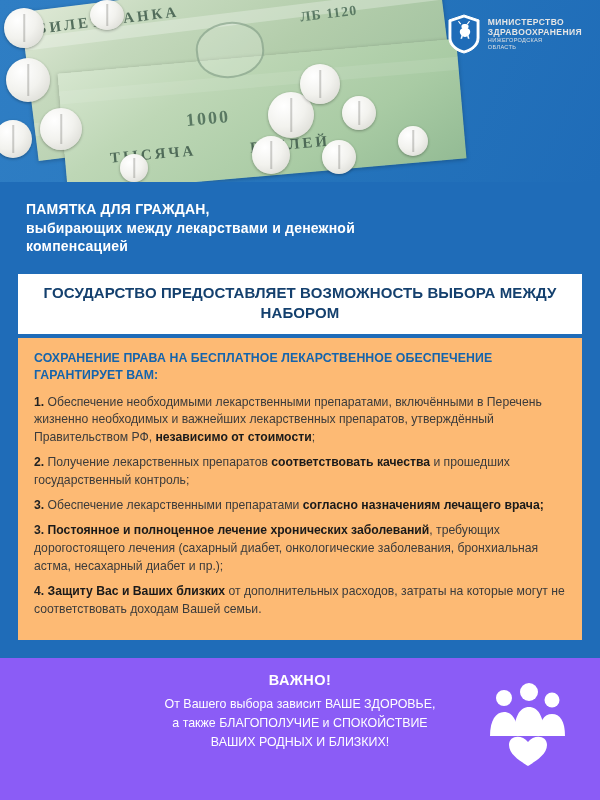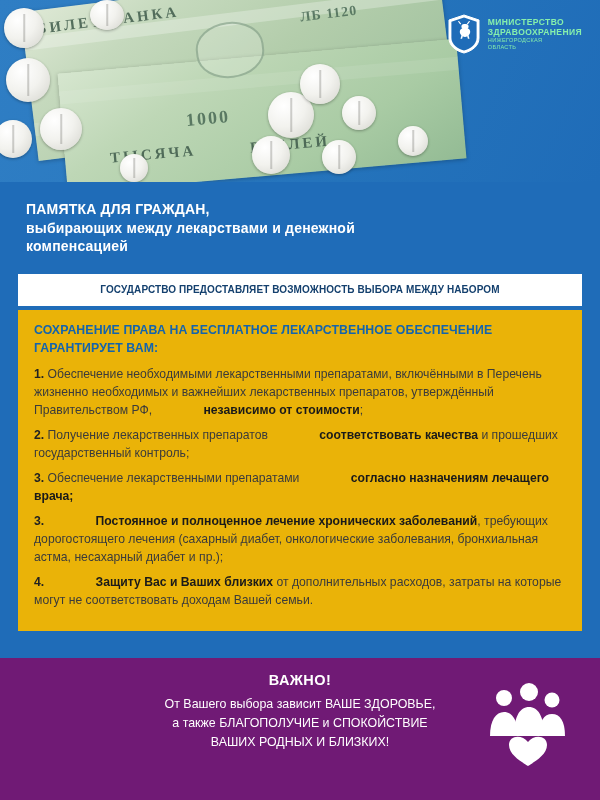--- a/index.html
+++ b/index.html
@@ -140,21 +140,21 @@
     display: flex;
     align-items: center;
     gap: 7px;
     z-index: 5;
   }
   .logo-mark {
     width: 34px; height: 40px;
     position: relative;
   }
   .logo-text {
-    color: #86efac;
+    color: #e5e5e5;
     line-height: 1.12;
   }
   .logo-l1, .logo-l2 {
     font-size: 8.5px;
     font-weight: bold;
     letter-spacing: 0.4px;
     display: block;
   }
   .logo-l3, .logo-l4 {
     font-size: 5.6px;
@@ -178,30 +178,30 @@
   
   .statebar {
     margin: 14px 18px 0 18px;
     background: #ffffff;
     padding: 9px 14px 10px 14px;
   }
   .statebar p {
     margin: 0;
     text-align: center;
     color: #14406e;
-    font-size: 10px;
+    font-size: 15px;
     font-weight: bold;
     line-height: 1.36;
     letter-spacing: 0.1px;
   }
 
   
   .card {
     margin: 4px 18px 0 18px;
-    background: #eab308;
+    background: #fdba74;
     padding: 12px 16px 14px 16px;
   }
   .card-title {
     color: #1464ad;
     font-size: 12.3px;
     font-weight: bold;
     line-height: 1.42;
     letter-spacing: 0.1px;
     margin: 0 0 9px 0;
     text-transform: uppercase;
@@ -212,31 +212,30 @@
     line-height: 1.47;
     margin: 0 0 7px 0;
   }
   .item .num {
     font-weight: bold;
     color: #222;
   }
   .item b {
     color: #1a1a1a;
     font-weight: bold;
-    margin-left: 48px;
   }
 
   
   .footer {
     position: absolute;
     left: 0;
     right: 0;
     bottom: 0;
     height: 142px;
-    background: #701a75;
+    background: #8b5cf6;
     color: #ffffff;
   }
   .footer-inner {
     padding: 14px 18px 0 18px;
     text-align: center;
   }
   .footer-title {
     font-size: 14.5px;
     font-weight: bold;
     letter-spacing: 0.4px;

